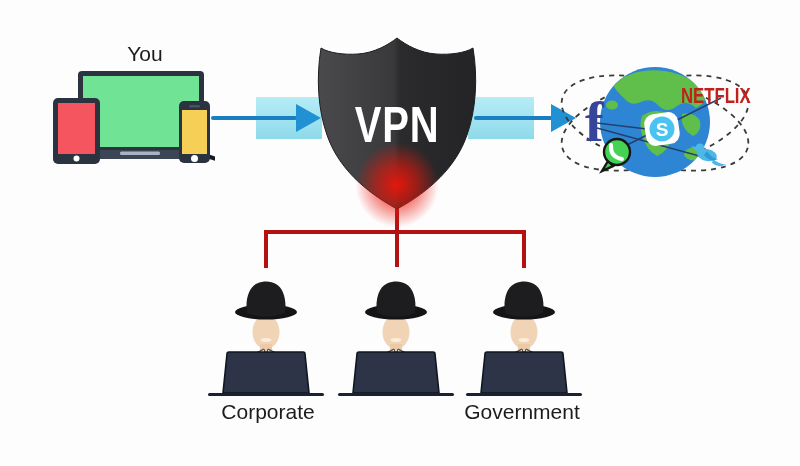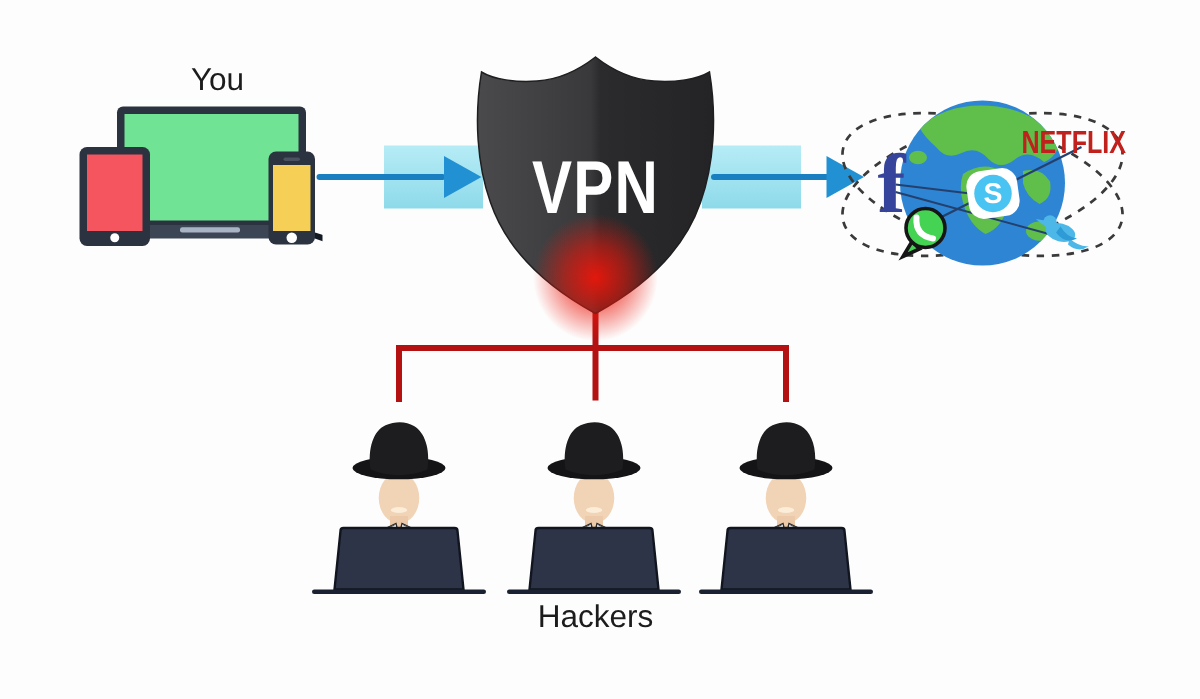--- a/index.html
+++ b/index.html
@@ -225,15 +225,16 @@
     <path class="hat" d="M46,41 C44,27 48,15 56,11.5 C63,8.5 70,9 75,12 C82,16 86,27 84,41
       C72,46 58,46 46,41 Z"></path>
     <path class="collar" d="M44,86 L63,77 L65,85 L48,93 Z"></path>
     <path class="collar" d="M86,86 L67,77 L65,85 L82,93 Z"></path>
     <line class="collar-stripe" x1="48" y1="84" x2="62" y2="78"></line>
     <line class="collar-stripe" x1="82" y1="84" x2="68" y2="78"></line>
     <path class="laptop-body" d="M26,82 Q26,80 28,80 L102,80 Q104,80 104,82 L108,121 L22,121 Z"></path>
     <rect class="laptop-foot" x="7" y="121" width="116" height="3" rx="1.5"></rect>
   </svg>
 
-  <div class="lbl threat-lbl" style="left:307px;">Hackers</div>
+  <div class="lbl threat-lbl" style="left:178px;">Corporate</div>
+  <div class="lbl threat-lbl" style="left:432px;">Government</div>
 
 </div>
 
 </body></html>

